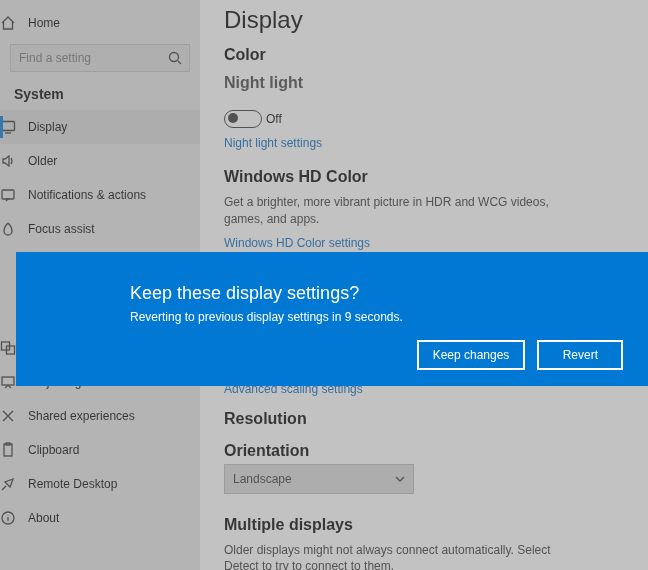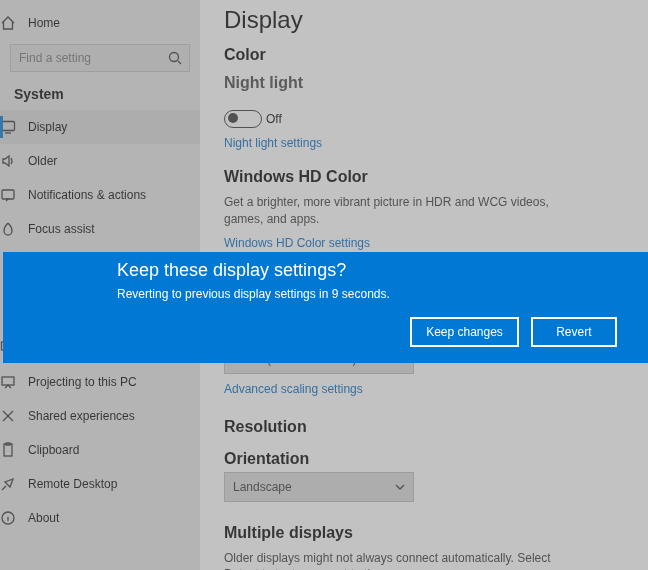--- a/index.html
+++ b/index.html
@@ -65,23 +65,23 @@
     margin-top: 4px; display: flex; align-items: center; justify-content: space-between;
     padding: 0 8px; font-size: 12px; color: #333;
   }
   .dropdown .chev { width: 10px; height: 10px; }
   .scrim {
     position: absolute; inset: 0;
     background: rgba(120,120,120,0.45);
     pointer-events: none;
   }
   .dialog {
-    position: absolute; left: 3px; right: 0; top: 252px;
+    position: absolute; left: 16px; right: 0; top: 252px;
     background: #0078d4; color: #fff;
-    padding: 8px 0 16px 114px;
+    padding: 31px 0 16px 114px;
   }
   .dialog-title { font-size: 18px; font-weight: 400; margin-bottom: 6px; }
   .dialog-text { font-size: 12px; }
   .dialog-btns { display: flex; gap: 12px; justify-content: center; margin-top: 16px; margin-left: 262px;}
   .dbtn {
     border: 2px solid #fff; background: transparent; color: #fff;
     height: 30px; padding: 0 14px; font-size: 12px; min-width: 86px;
     display: inline-flex; align-items: center; justify-content: center;
     cursor: default;
   }
@@ -222,21 +222,21 @@
     <div style="height:90px"></div>
 
     <div class="dropdown">
       <span>150% (Recommended)</span>
       <svg class="chev" viewBox="0 0 10 10">
           <path d="M1 3 L5 7 L9 3" stroke="#333" fill="none" stroke-width="1.3"></path>
         </svg>
     </div>
     <span class="link">Advanced scaling settings</span>
 
-    <div class="field-label" style="color:#000;margin-top:22px">Resolution</div>
+    <div class="field-label" style="color:#000;margin-top:14px">Resolution</div>
 
     <div class="field-label" style="color:#000;margin-top:14px">Orientation</div>
     <div class="dropdown">
       <span>Landscape</span>
       <svg class="chev" viewBox="0 0 10 10">
           <path d="M1 3 L5 7 L9 3" stroke="#333" fill="none" stroke-width="1.3"></path>
         </svg>
     </div>
 
     <div class="group-title" style="margin-top:22px">Multiple displays</div>

